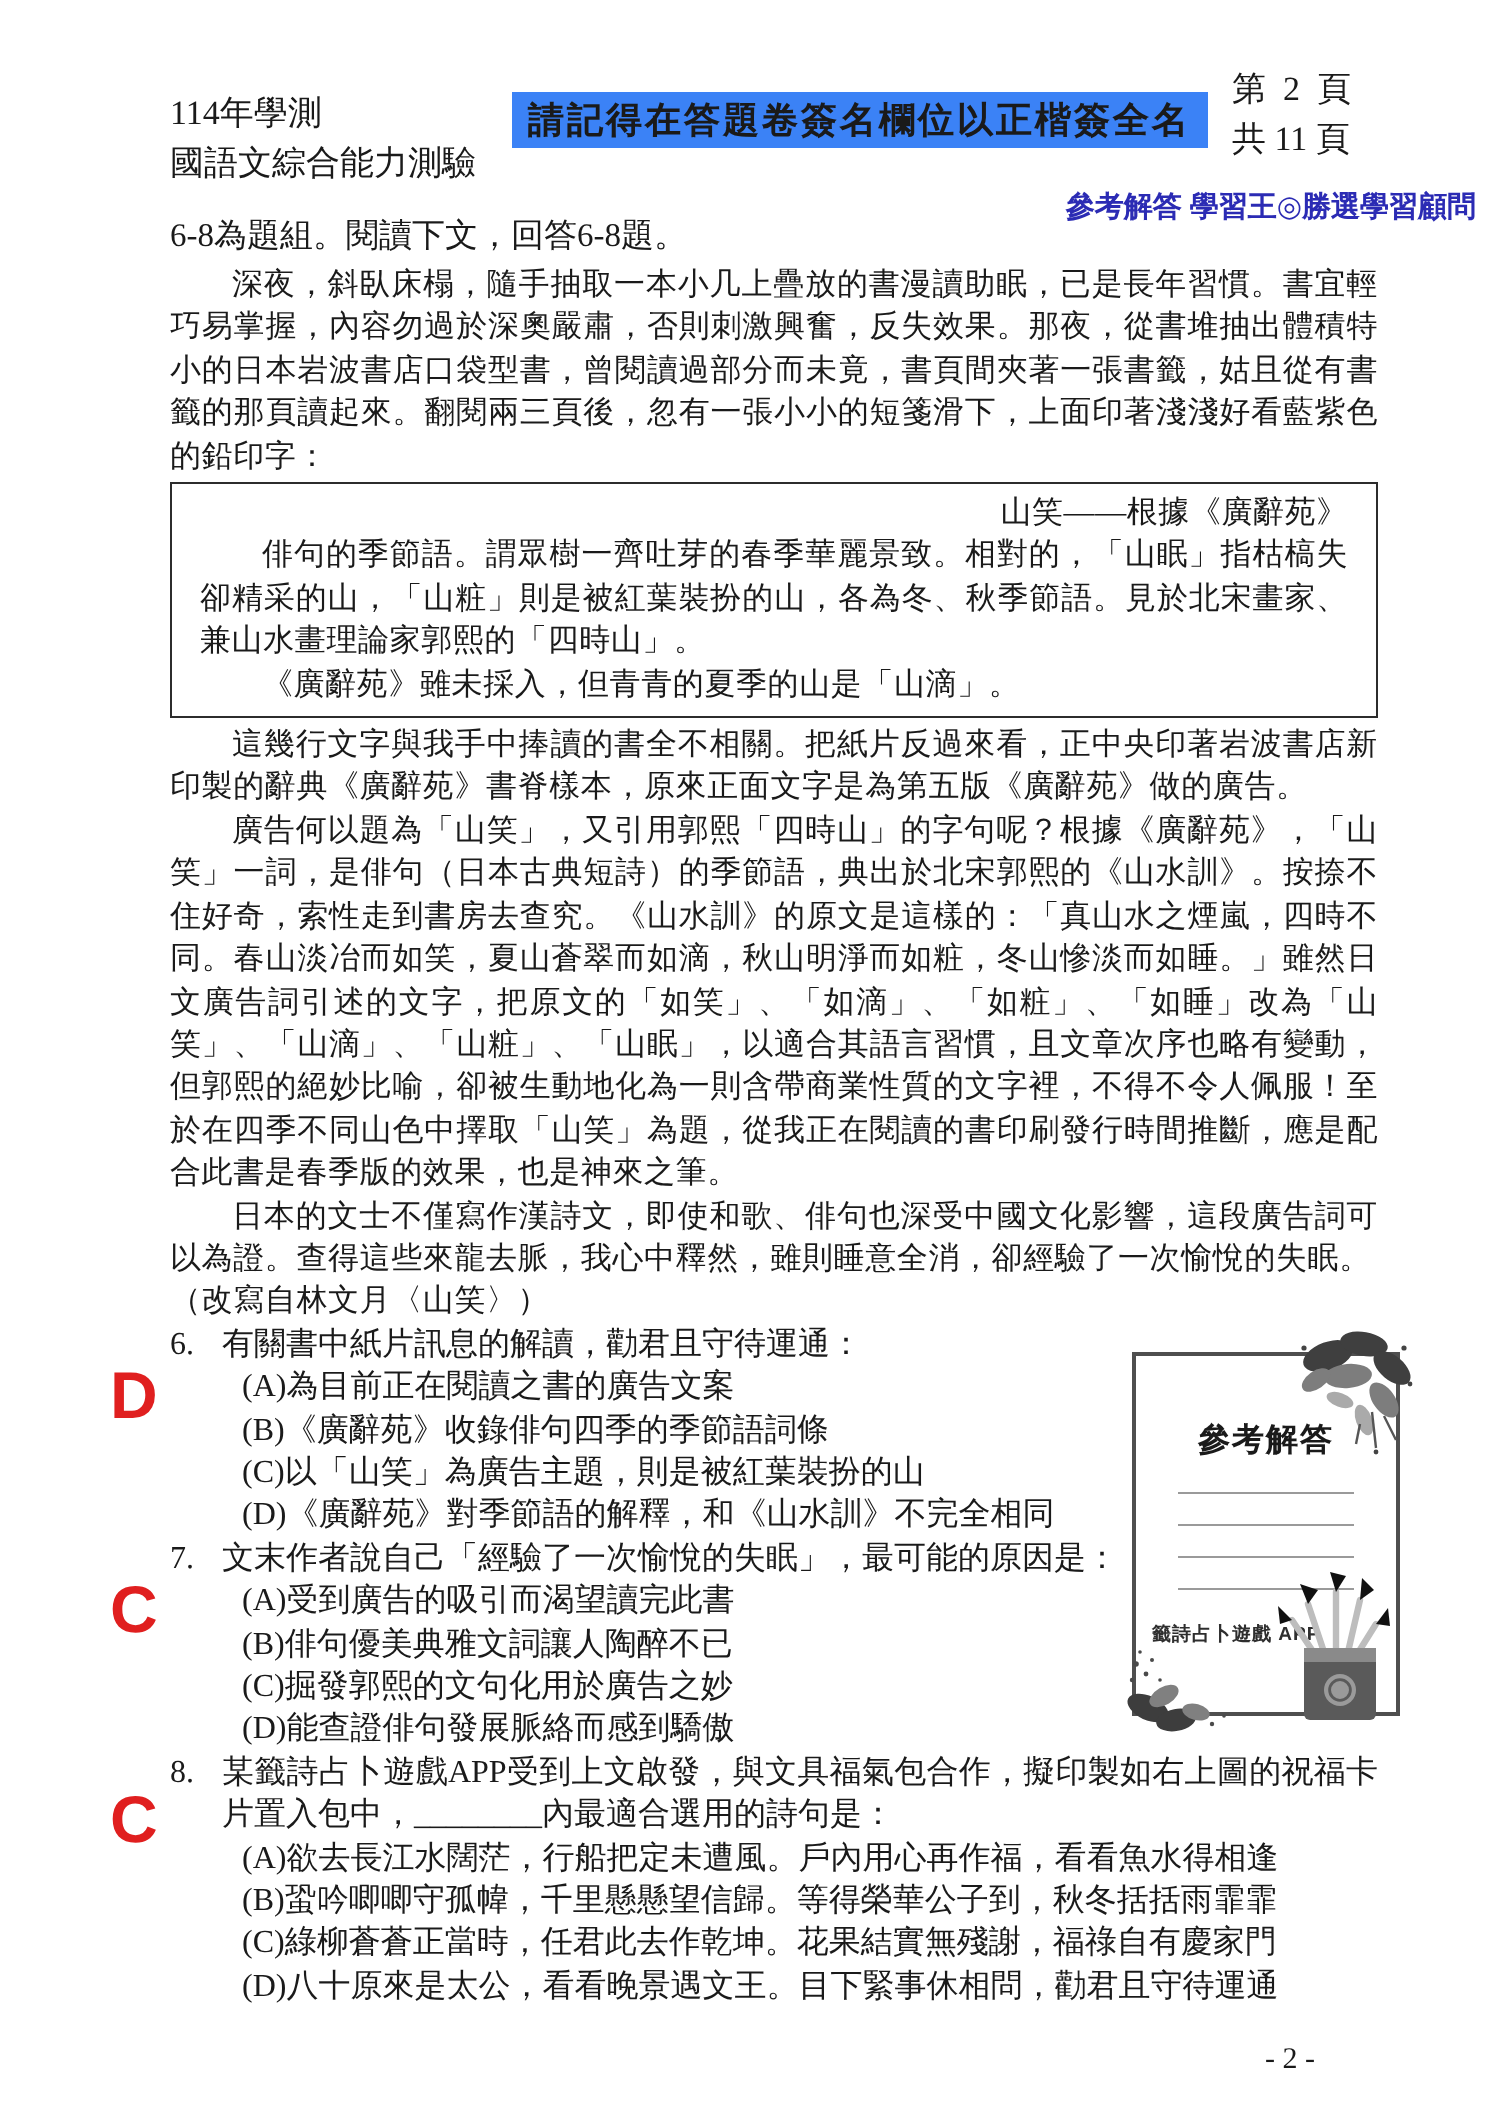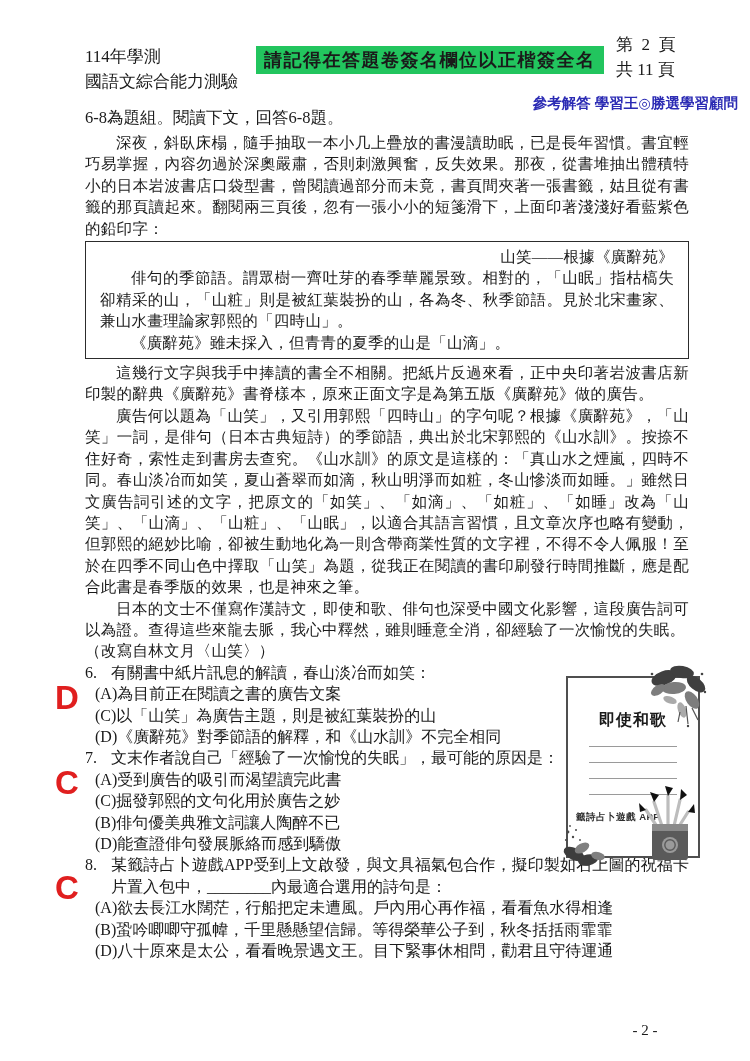--- a/index.html
+++ b/index.html
@@ -2,21 +2,21 @@
 <html><head>
 <meta charset="utf-8">
 <style>
   * { margin:0; padding:0; box-sizing:border-box; }
   html,body { width:750px; height:1061px; background:#ffffff; }
   body { font-family:"Liberation Serif","DejaVu Serif",serif; color:#1a1a1a; }
   .page { position:relative; width:750px; height:1061px; overflow:hidden; background:#fff; }
 
   
   .hdr-left { position:absolute; left:85px; top:44px; font-size:17px; line-height:25px; white-space:pre; }
-  .hdr-notice { position:absolute; left:256px; top:46px; background:#22c55e; font-weight:bold;
+  .hdr-notice { position:absolute; left:256px; top:46px; background:#3b82f6; font-weight:bold;
                 font-size:18px; padding:2px 8px; letter-spacing:1.5px; }
   .hdr-right { position:absolute; left:616px; top:32px; font-size:17px; line-height:25px; white-space:pre; }
   .credit { position:absolute; right:12px; top:94px; color:#2b2bb4; font-weight:bold; font-size:14.5px;
             font-family:"Liberation Sans","DejaVu Sans",sans-serif; }
 
   
   .content { position:absolute; left:85px; top:106px; width:604px; }
   .intro { font-size:16.5px; line-height:24px; margin-bottom:2px; }
   .intro .ul { text-underline-offset:3px; }
 
@@ -24,21 +24,21 @@
                letter-spacing:0.3px; }
   .quote-box { border:1.5px solid #2c2c2c; padding:4px 14px 5px 14px; margin:2px 0 3px 0; }
   .quote-box .box-title { text-align:right; text-indent:0; font-size:15.5px; line-height:21.4px; }
   .source-line { text-indent:0 !important; }
 
   
   .question { position:relative; font-size:16px; line-height:21.4px; }
   .q-stem { display:flex; }
   .q-num { width:26px; flex:0 0 26px; }
   .q-text { flex:1; text-align:justify; }
-  .q-opts { margin-left:10px; }
+  .q-opts { margin-left:36px; }
   .q-opt { text-align:justify; }
   .answer-letter { position:absolute; left:-30px; top:21px; color:#e01f1f;
                    font-family:"Liberation Sans","DejaVu Sans",sans-serif;
                    font-weight:bold; font-size:33px; line-height:30px; }
   .answer-letter.q8 { top:19px; }
 
   
   .card { position:absolute; left:566px; top:676px; width:134px; height:182px;
           border:2px solid #4f4f4f; background:#fff; }
   .card-title { margin-top:32px; text-align:center; font-weight:bold; font-size:16px;
@@ -83,52 +83,54 @@
       <p>這幾行文字與我手中捧讀的書全不相關。把紙片反過來看，正中央印著岩波書店新印製的辭典《廣辭苑》書脊樣本，原來正面文字是為第五版《廣辭苑》做的廣告。</p>
       <p>廣告何以題為「山笑」，又引用郭熙「四時山」的字句呢？根據《廣辭苑》，「山笑」一詞，是俳句（日本古典短詩）的季節語，典出於北宋郭熙的《山水訓》。按捺不住好奇，索性走到書房去查究。《山水訓》的原文是這樣的：「真山水之煙嵐，四時不同。春山淡冶而如笑，夏山蒼翠而如滴，秋山明淨而如粧，冬山慘淡而如睡。」雖然日文廣告詞引述的文字，把原文的「如笑」、「如滴」、「如粧」、「如睡」改為「山笑」、「山滴」、「山粧」、「山眠」，以適合其語言習慣，且文章次序也略有變動，但郭熙的絕妙比喻，卻被生動地化為一則含帶商業性質的文字裡，不得不令人佩服！至於在四季不同山色中擇取「山笑」為題，從我正在閱讀的書印刷發行時間推斷，應是配合此書是春季版的效果，也是神來之筆。</p>
       <p>日本的文士不僅寫作漢詩文，即使和歌、俳句也深受中國文化影響，這段廣告詞可以為證。查得這些來龍去脈，我心中釋然，雖則睡意全消，卻經驗了一次愉悅的失眠。</p>
       <p class="source-line">（改寫自林文月〈山笑〉）</p>
     </div>
 
     <div class="question">
       <span class="answer-letter">D</span>
       <div class="q-stem">
         <span class="q-num">6.</span>
-        <span class="q-text">有關書中紙片訊息的解讀，春山淡冶而如笑：</span>
+        <span class="q-text">有關書中紙片訊息的解讀，勸君且守待運通：</span>
       </div>
       <div class="q-opts">
         <div class="q-opt">(A)為目前正在閱讀之書的廣告文案</div>
+        <div class="q-opt">(B)《廣辭苑》收錄俳句四季的季節語詞條</div>
         <div class="q-opt">(C)以「山笑」為廣告主題，則是被紅葉裝扮的山</div>
         <div class="q-opt">(D)《廣辭苑》對季節語的解釋，和《山水訓》不完全相同</div>
       </div>
     </div>
 
     <div class="question">
       <span class="answer-letter">C</span>
       <div class="q-stem">
         <span class="q-num">7.</span>
         <span class="q-text">文末作者說自己「經驗了一次愉悅的失眠」，最可能的原因是：</span>
       </div>
       <div class="q-opts">
         <div class="q-opt">(A)受到廣告的吸引而渴望讀完此書</div>
+        <div class="q-opt">(B)俳句優美典雅文詞讓人陶醉不已</div>
         <div class="q-opt">(C)掘發郭熙的文句化用於廣告之妙</div>
-        <div class="q-opt">(B)俳句優美典雅文詞讓人陶醉不已</div>
         <div class="q-opt">(D)能查證俳句發展脈絡而感到驕傲</div>
       </div>
     </div>
 
     <div class="question">
       <span class="answer-letter q8">C</span>
       <div class="q-stem">
         <span class="q-num">8.</span>
         <span class="q-text">某籤詩占卜遊戲APP受到上文啟發，與文具福氣包合作，擬印製如右上圖的祝福卡片置入包中，________內最適合選用的詩句是：</span>
       </div>
       <div class="q-opts">
         <div class="q-opt">(A)欲去長江水闊茫，行船把定未遭風。戶內用心再作福，看看魚水得相逢</div>
         <div class="q-opt">(B)蛩吟唧唧守孤幃，千里懸懸望信歸。等得榮華公子到，秋冬括括雨霏霏</div>
+        <div class="q-opt">(C)綠柳蒼蒼正當時，任君此去作乾坤。花果結實無殘謝，福祿自有慶家門</div>
         <div class="q-opt">(D)八十原來是太公，看看晚景遇文王。目下緊事休相問，勸君且守待運通</div>
       </div>
     </div>
 
   </div>
 
   <div class="card">
     <svg class="deco tr" width="80" height="70" viewBox="0 0 80 70">
       <g fill="#3f3f3f">
         <ellipse cx="34" cy="16" rx="13" ry="7" transform="rotate(-20 34 16)"></ellipse>
@@ -150,21 +152,21 @@
           <path d="M62 46 L68 58"></path>
       </g>
       <g fill="#444">
         <circle cx="22" cy="12" r="1.3"></circle>
           <circle cx="72" cy="12" r="1.3"></circle>
           <circle cx="75" cy="30" r="1.2"></circle>
           <circle cx="58" cy="64" r="1.2"></circle>
       </g>
     </svg>
 
-    <div class="card-title">即使和歌</div>
+    <div class="card-title">參考解答</div>
 
     <div class="card-lines">
       <div class="card-line"></div>
       <div class="card-line"></div>
       <div class="card-line"></div>
       <div class="card-line"></div>
     </div>
 
     <div class="card-app">籤詩占卜遊戲 APP</div>
 

